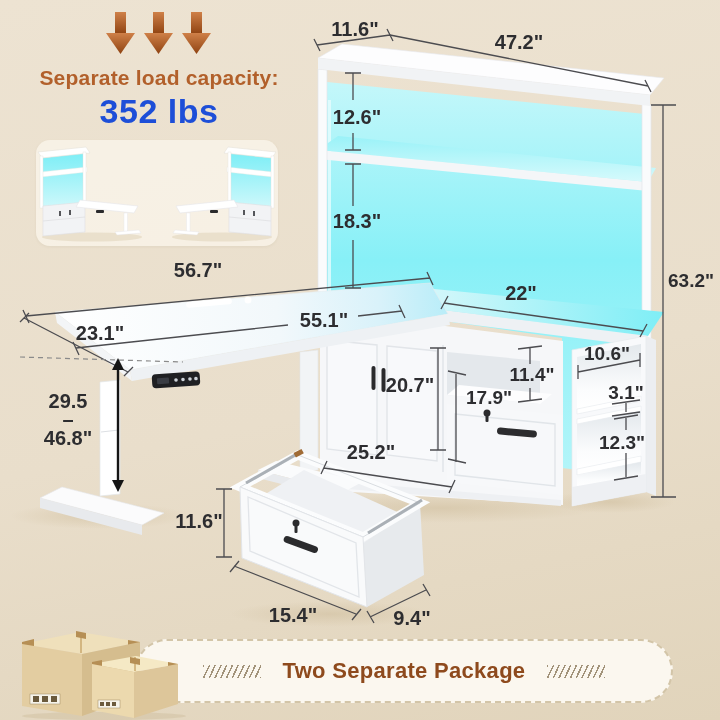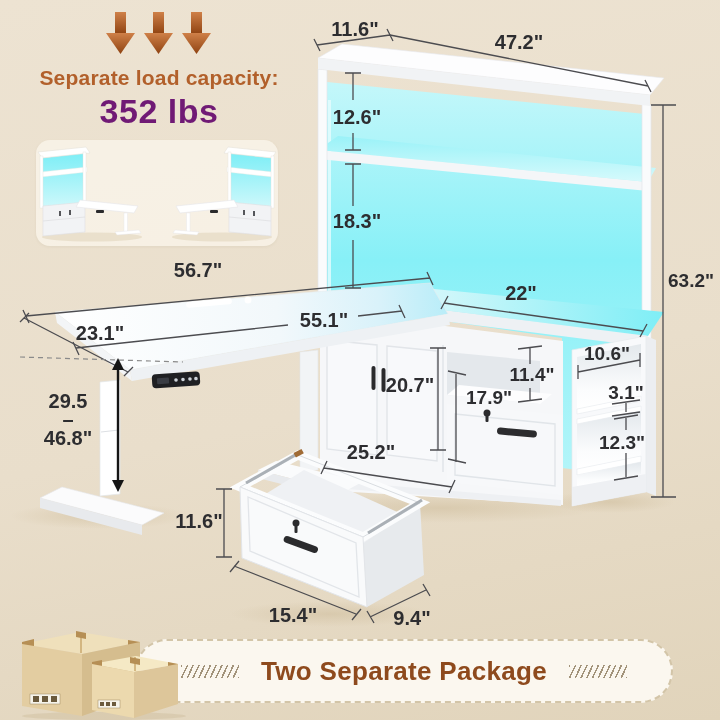--- a/index.html
+++ b/index.html
@@ -15,21 +15,21 @@
   #load-value{font-size:34px;font-weight:800;margin-top:2px;letter-spacing:.5px;}
   
   #rev-card{left:36px;top:140px;width:242px;height:106px;border-radius:14px;
     background:rgba(250,245,234,.78);box-shadow:0 1px 3px rgba(120,100,70,.08);}
   
   #banner{left:135px;top:639px;width:538px;height:64px;border-radius:32px;
     background:#fbf7ef;border:2px dashed #d3c5a8;box-sizing:border-box;
     display:flex;align-items:center;justify-content:center;gap:22px;}
   #banner .hatch{width:58px;height:13px;
     background:repeating-linear-gradient(115deg,#a2937a 0 1.5px,transparent 1.5px 5.2px);}
-  #banner-text{font-size:26px;font-weight:700;letter-spacing:.3px;}
+  #banner-text{font-size:22px;font-weight:700;letter-spacing:.3px;}
   
   text.dim{font-family:"Liberation Sans",sans-serif;font-size:20px;font-weight:700;
     fill:#2d2d30;text-anchor:middle;}
   text.dim-s{font-size:19px;}
   #product-svg{left:0;top:0;}
 </style>
 </head>
 <body>
 
 <div class="abs" id="load-block">
@@ -49,21 +49,21 @@
           <rect x="49" y="0" width="11" height="22"></rect>
           <polygon points="40,21 69,21 54.5,42"></polygon>
         </g>
       <g>
           <rect x="87" y="0" width="11" height="22"></rect>
           <polygon points="78,21 107,21 92.5,42"></polygon>
         </g>
     </g>
   </svg>
   <div id="load-title" style="color:#b2602b;">Separate load capacity:</div>
-  <div id="load-value" style="color:#701a75;">352 lbs</div>
+  <div id="load-value" style="color:#1d4ed8;">352 lbs</div>
 </div>
 
 <div class="abs" id="rev-card">
   <svg width="242" height="106" viewBox="0 0 242 106">
     <defs>
       <linearGradient id="gMiniCyan" x1="0" y1="0" x2="0" y2="1">
         <stop offset="0" stop-color="#7deef6"></stop>
           <stop offset="1" stop-color="#cdf8fb"></stop>
       </linearGradient>
     </defs>

